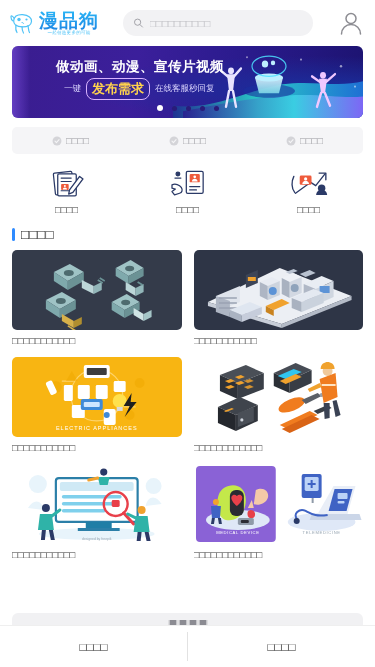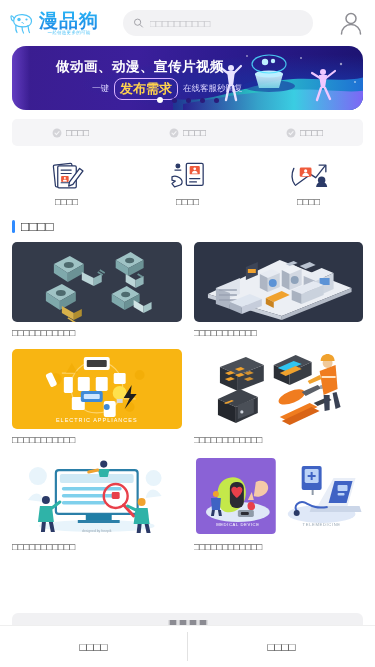--- a/index.html
+++ b/index.html
@@ -39,40 +39,39 @@
     border: none; outline: none; background: transparent;
     font-size: 10px; color: #b5b5b8; width: 100%;
     font-family: "Liberation Sans", sans-serif;
   }
   .search-input::placeholder { color: #bdbdc2; }
   .avatar-btn { flex: 0 0 auto; width: 28px; height: 28px; }
 
   
   .banner-wrap { padding: 0 12px; }
   .banner {
-    position: relative; height: 64px; border-radius: 14px; overflow: hidden;
+    position: relative; height: 72px; border-radius: 6px; overflow: hidden;
     background:
       radial-gradient(ellipse at 88% 60%, #1b2f9e 0%, rgba(27,47,158,0) 55%),
       linear-gradient(100deg, #3a1d8f 0%, #3b1f9b 35%, #2b1b8e 62%, #1c1370 100%);
   }
   .banner-glow {
     position: absolute; left: 0; top: 0; width: 18px; height: 100%;
     background: linear-gradient(90deg, rgba(150,100,255,.45), rgba(150,100,255,0));
   }
   .banner-title {
     position: absolute; left: 44px; top: 12px;
     font-size: 13.5px; font-weight: 700; color: #ffffff; letter-spacing: .5px;
     font-family: "DejaVu Sans", sans-serif; white-space: nowrap;
   }
   .banner-sub {
     position: absolute; left: 52px; top: 32px;
     display: flex; align-items: center; gap: 5px;
     font-size: 8.5px; color: #dcd6ff; white-space: nowrap;
     font-family: "DejaVu Sans", sans-serif;
-    margin-left: 28px;
   }
   .banner-pill {
     border: 1px solid #d8b2ff; border-radius: 8px; padding: 1px 5px;
     color: #ffd24d; font-size: 13px; font-weight: 700;
   }
   .banner-art { position: absolute; right: 0; top: 0; width: 190px; height: 100%; }
   .dots {
     position: absolute; left: 50%; transform: translateX(-50%); bottom: 7px;
     display: flex; gap: 9px; align-items: center;
   }

